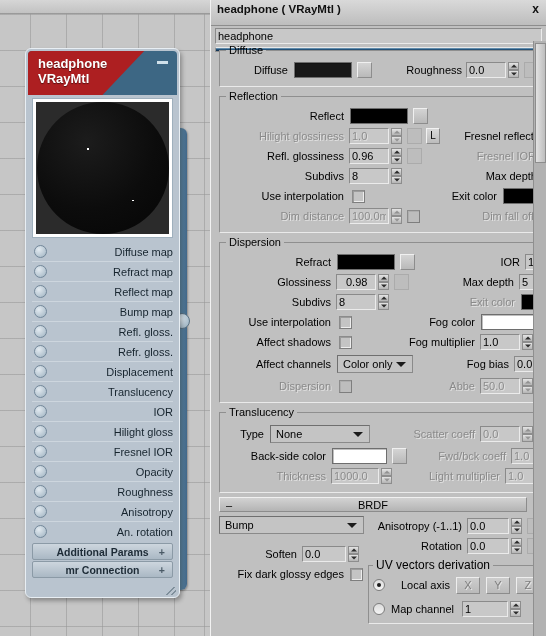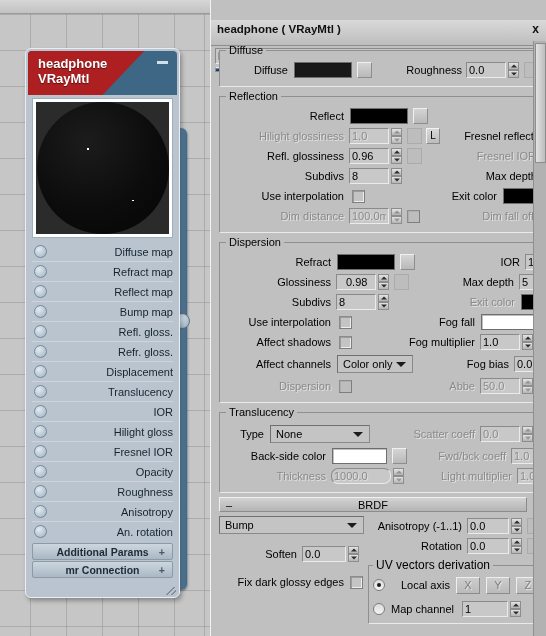--- a/index.html
+++ b/index.html
@@ -119,21 +119,21 @@
   
   #panel{
     position:absolute; left:210px; top:0; width:336px; height:636px;
     background:#c0c0c0;
     border-left:1px solid #f2f2f2;
   }
   .titlebar{
     height:26px; line-height:18px; position:relative;
     background:linear-gradient(to bottom,#d9d9d9,#bdbdbd);
     border-bottom:1px solid #8d8d8d;
-    padding-left:6px; font-weight:bold; font-size:11.5px; color:#101010;margin-top:20px;
+    padding-left:6px; font-weight:bold; font-size:11.5px; color:#101010;
   }
   .titlebar .close{
     position:absolute; right:7px; top:0; font-weight:bold; font-size:12px; cursor:default;
   }
   .namebar{
     margin:2px 4px 0 4px; height:16px;
   }
   .namebar input{
     width:100%; height:16px; font-family:"Liberation Sans",sans-serif;
     font-size:11px; padding:0 3px;
@@ -443,21 +443,21 @@
               <b></b>
             </div>
           <span class="lbl dim" style="width:85px;margin-left:41px">Exit color</span>
           <div class="swatch" style="width:58px;margin-left:6px;background:#000"></div>
 
         </div>
 
         <div class="row">
           <span class="lbl" style="width:105px">Use interpolation</span>
           <div class="chk" style="margin-left:8px"></div>
-          <span class="lbl" style="width:85px;margin-left:38px">Fog fall</span>
+          <span class="lbl" style="width:85px;margin-left:38px">Fog color</span>
           <div class="swatch" style="width:58px;margin-left:6px;background:#fff"></div>
         </div>
 
         <div class="row">
           <span class="lbl" style="width:105px">Affect shadows</span>
           <div class="chk" style="margin-left:8px"></div>
           <span class="lbl" style="width:85px;margin-left:38px">Fog multiplier</span>
           <input class="num" style="width: 40px; margin-left: 5px;" value="1.0">
           <div class="spin">
               <b></b>
@@ -509,21 +509,21 @@
           <span class="lbl" style="width:100px">Back-side color</span>
           <div class="swatch" style="width:55px;margin-left:6px;background:#fff"></div>
           <div class="mapbtn"></div>
           <span class="lbl dim" style="width:95px;margin-left:4px">Fwd/bck coeff</span>
           <input class="num dim" style="width: 40px; margin-left: 5px;" value="1.0">
 
         </div>
 
         <div class="row">
           <span class="lbl dim" style="width:100px">Thickness</span>
-          <input class="num dim" style="width: 60px; margin-left: 5px; border-radius: 7px;" value="1000.0">
+          <input class="num dim" style="width: 48px; margin-left: 5px;" value="1000.0">
           <div class="spin dim">
               <b></b>
               <b></b>
             </div>
           <span class="lbl dim" style="width:95px;margin-left:13px">Light multiplier</span>
           <input class="num dim" style="width: 40px; margin-left: 5px;" value="1.0">
 
         </div>
       </fieldset>
 
@@ -539,21 +539,21 @@
             <span class="arrow"></span>
           </div>
           <div class="row" style="margin-top:10px">
             <span class="lbl" style="width:78px">Soften</span>
             <input class="num" style="width: 44px; margin-left: 5px;" value="0.0">
             <div class="spin">
                 <b></b>
                 <b></b>
               </div>
           </div>
-          <div class="row" style="margin-top:8px">
+          <div class="row" style="">
             <span class="lbl" style="width:125px">Fix dark glossy edges</span>
             <div class="chk" style="margin-left:6px"></div>
           </div>
         </div>
 
         <div style="flex:1; margin-left:4px">
           <div class="row">
             <span class="lbl" style="width:94px">Anisotropy (-1..1)</span>
             <input class="num" style="width: 42px; margin-left: 5px;" value="0.0">
             <div class="spin">

